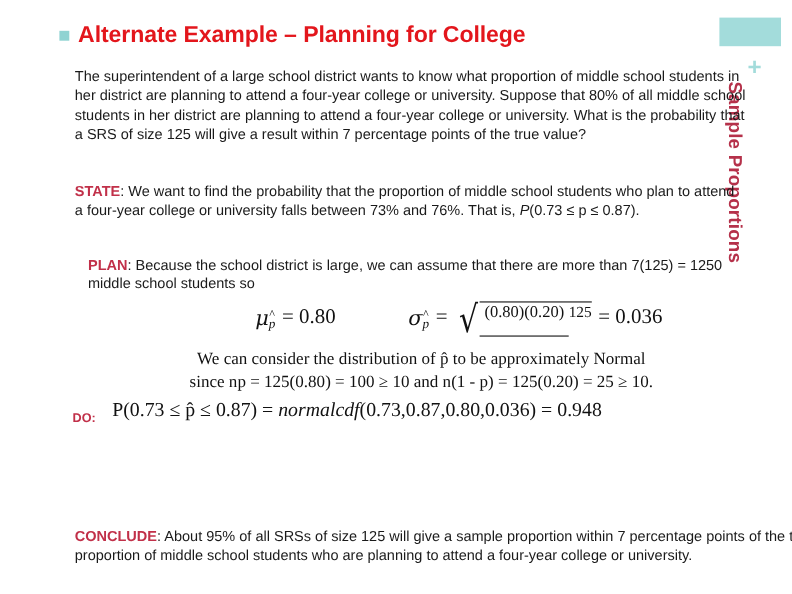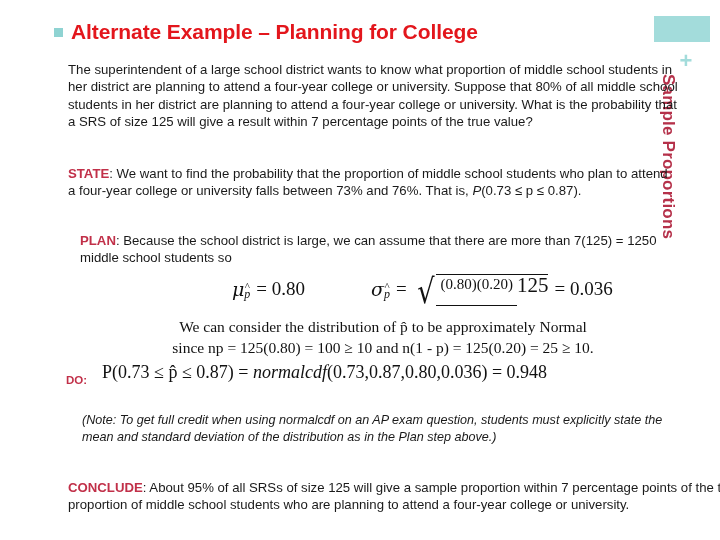--- a/index.html
+++ b/index.html
@@ -207,21 +207,21 @@
     padding-top: 0px;
     margin-top: 2px;
   }
   .frac .num {
     font-size: 15px;
     padding: 0 4px 0px 4px;
     border-bottom: 1.2px solid #111;
     line-height: 18px;
   }
   .frac .den {
-    font-size: 21px;
+    font-size: 14px;
     line-height: 18px;
     padding-top: 1px;
   }
 
   .math-line2 {
     left: 112px;
     top: 316px;
     font-size: 15.5px;
     line-height: 21px;
     font-family: "Liberation Serif", serif;
@@ -298,20 +298,19 @@
 
     <div class="para do-label">
       <span class="lbl-do">DO</span><span class="lbl-do">: </span>
     </div>
     <div class="math math-do">
       <span>P(0.73 ≤ p̂ ≤ 0.87) =</span>
       <span class="ital-fn">normalcdf</span><span>(0.73,0.87,0.80,0.036)</span>
       <span>= 0.948</span>
     </div>
 
-    <div class="para p-note">(Note: To get full credit when using normalcdf on an AP exam question, students must explicitly state the mean and standard deviation of the distribution as in the Plan step above.)</div>
 
     <div class="para p-conclude">
       <span class="lbl">CONCLUDE</span><span>: </span><span>About 95% of all SRSs of size 125 will give a sample proportion within 7 percentage points of the true proportion of middle school students who are planning to attend a four-year college or university.</span>
     </div>
 
   </div>
 </div>
 
 </body></html>

